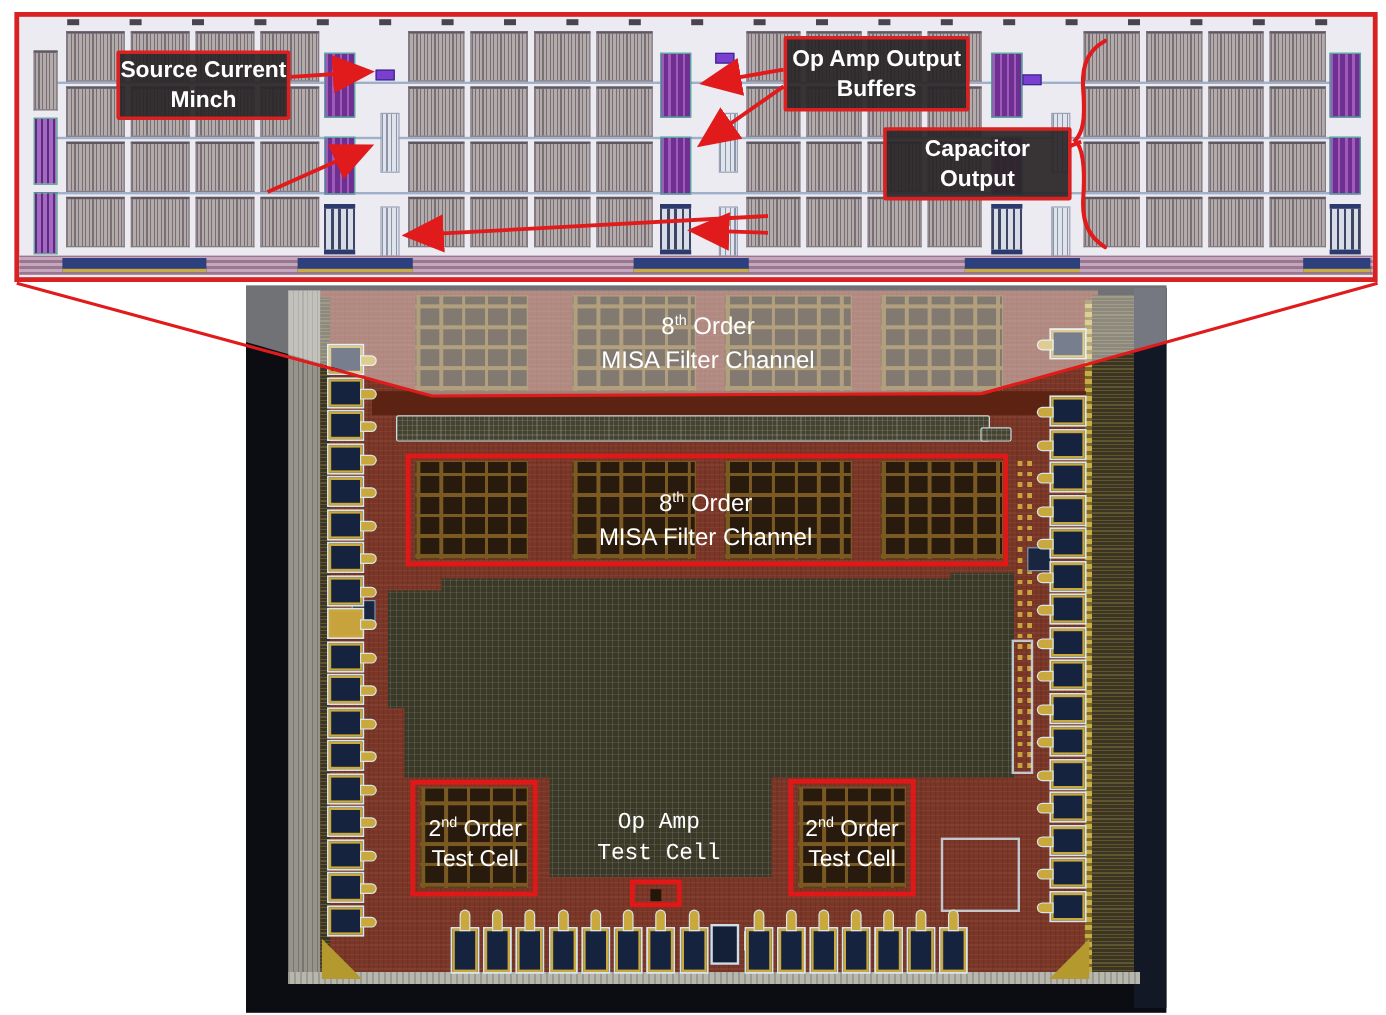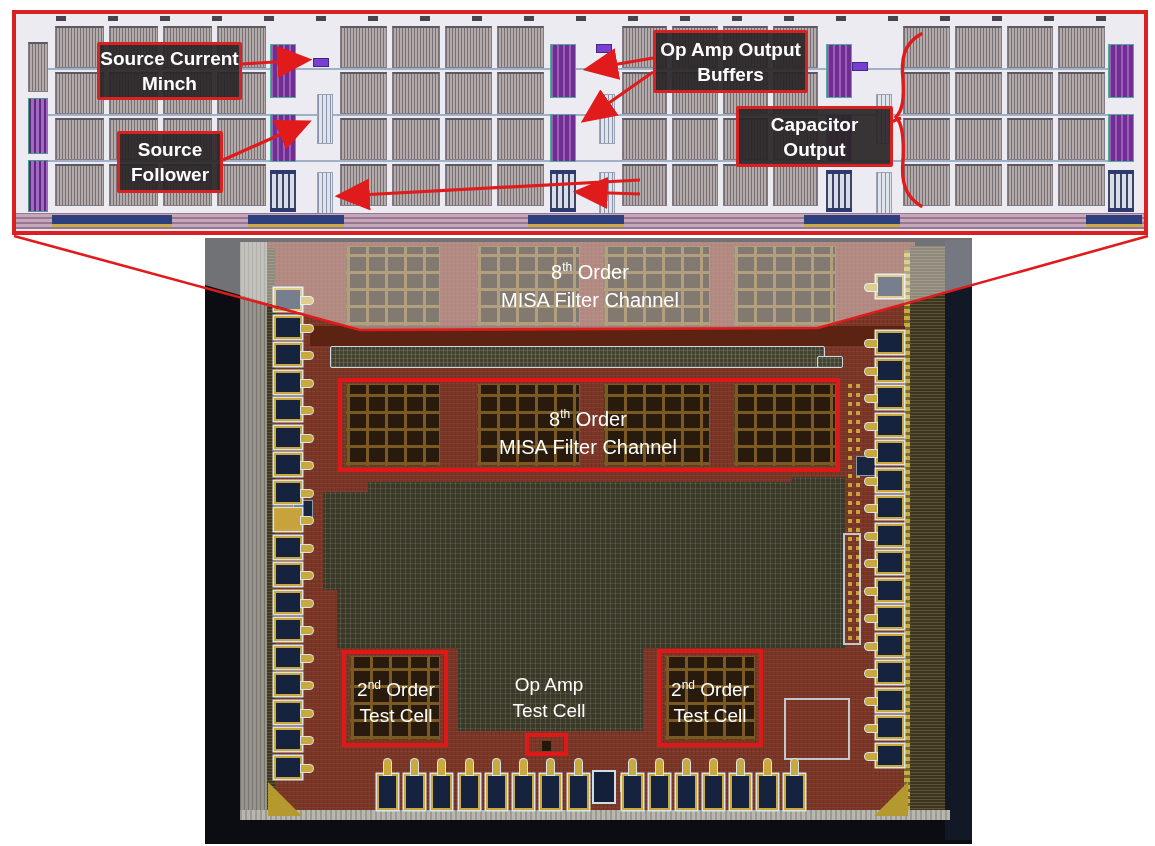--- a/index.html
+++ b/index.html
@@ -217,24 +217,20 @@
         <div class="vio" style="left: 297px; top: 44px; width: 16px; height: 9px;"></div>
         <div class="vio" style="left: 580px; top: 30px; width: 16px; height: 9px;"></div>
         <div class="vio" style="left: 836px; top: 48px; width: 16px; height: 9px;"></div>
       </div>
 
     <div class="lbl" style="left:81px;top:28px;width:145px;height:58px;">
       <span>Source Current</span>
       <span>Minch</span>
     </div>
 
-    <div class="lbl" style="left:101px;top:117px;width:106px;height:62px;">
-      <span>Source</span>
-      <span>Follower</span>
-    </div>
 
     <div class="lbl" style="left:637px;top:16px;width:155px;height:63px;">
       <span>Op Amp Output</span>
       <span>Buffers</span>
     </div>
 
 
     <div class="lbl" style="left:720px;top:92px;width:157px;height:61px;">
       <span>Capacitor Output</span>
     </div>
@@ -347,21 +343,21 @@
       <div>MISA Filter Channel</div>
     </div>
     <div class="dielbl big" style="left:223px;top:162px;">
       <div><span>8</span><sup>th</sup><span> Order</span></div>
       <div>MISA Filter Channel</div>
     </div>
     <div class="dielbl sm" style="left:111px;top:434px;">
       <div><span>2</span><sup>nd</sup><span> Order</span></div>
       <div>Test Cell</div>
     </div>
-    <div class="dielbl sm" style="left:264px;top:434px;">
+    <div class="dielbl sm" style="left:264px;top:434px;font-family:Liberation Mono, monospace;">
       <div>Op Amp</div>
       <div>Test Cell</div>
     </div>
     <div class="dielbl sm" style="left:425px;top:434px;">
       <div><span>2</span><sup>nd</sup><span> Order</span></div>
       <div>Test Cell</div>
     </div>
   </div>
 
   <svg class="overlay" viewBox="0 0 1155 846">

